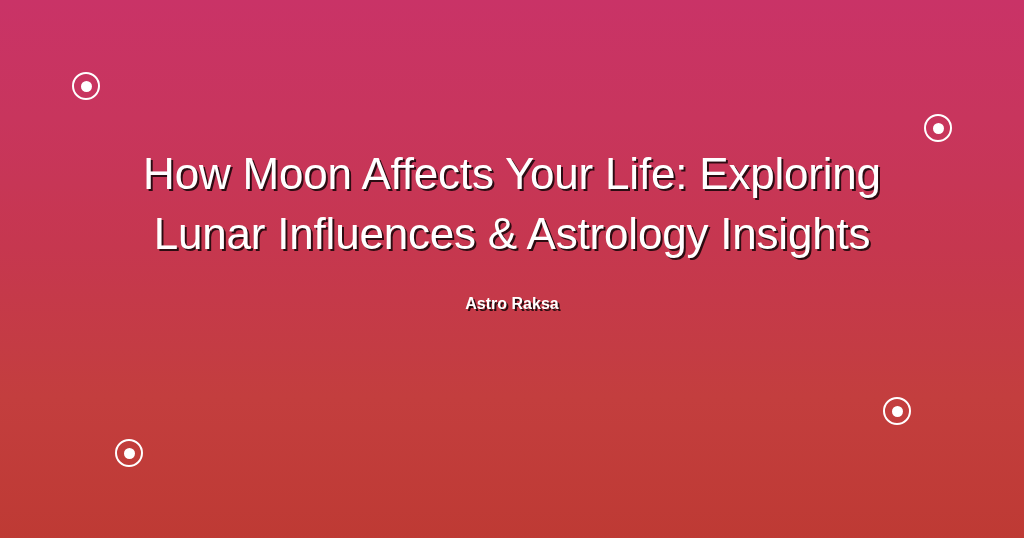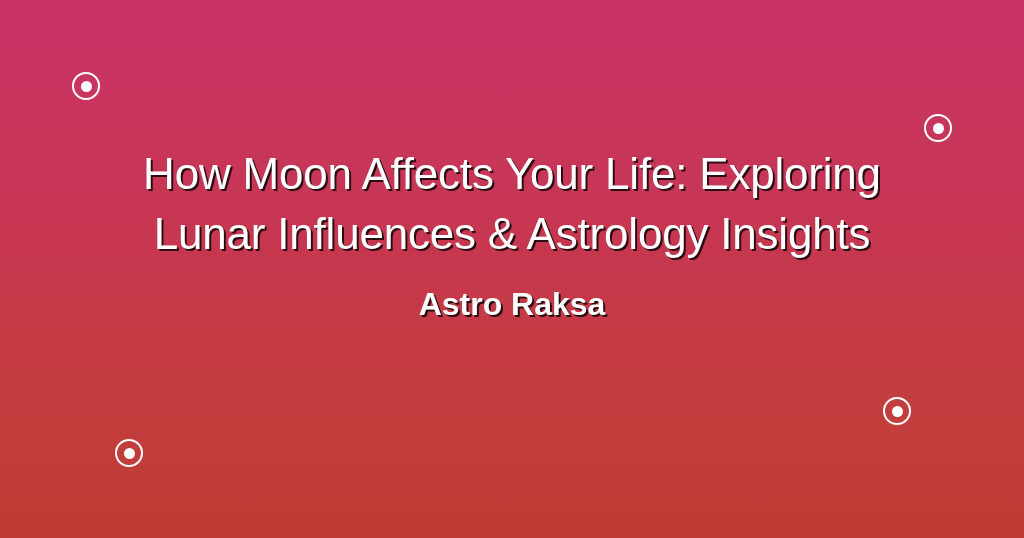--- a/index.html
+++ b/index.html
@@ -65,21 +65,21 @@
     line-height: 60px;
     color: #ffffff;
     letter-spacing: -0.2px;
     max-width: 860px;
     text-shadow: 2px 2px 0 rgba(0, 0, 0, 0.78);
   }
 
   #slide-subtitle {
     margin: 26px 0 0 0;
     padding: 0;
-    font-size: 32px;
+    font-size: 16px;
     font-weight: bold;
     line-height: 28px;
     color: #ffffff;
     text-shadow: 2px 2px 0 rgba(0, 0, 0, 0.78);
   }
 </style>
 </head>
 <body>
 
 <div id="slide">

